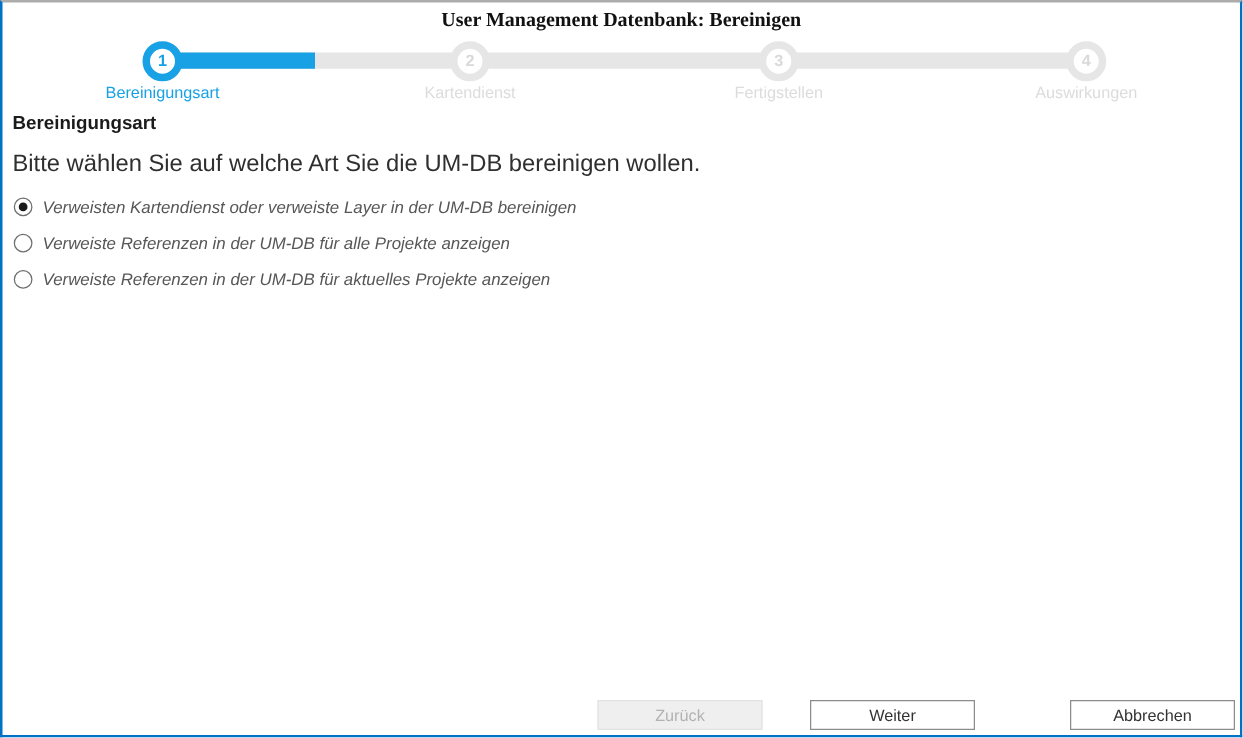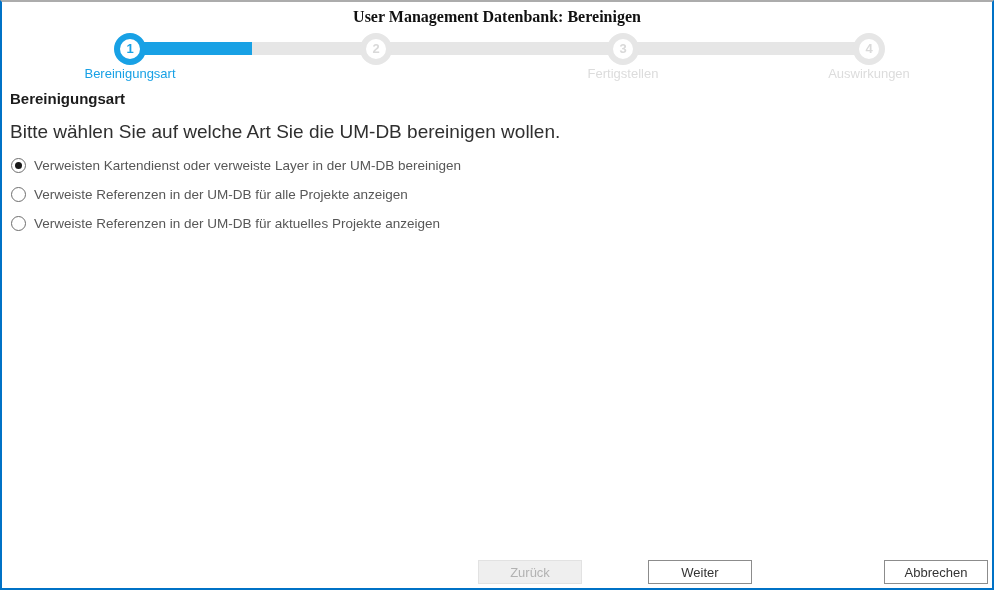--- a/index.html
+++ b/index.html
@@ -38,35 +38,35 @@
   .n1{left:112px;} .n2{left:358px;} .n3{left:605px;} .n4{left:851px;}
   .step-label{
     position:absolute;top:64px;width:200px;text-align:center;font-size:13px;
   }
   .step-label.active{color:var(--accent);}
   .step-label.pending{color:#DCDCDC;}
   .l1{left:28px;} .l2{left:274px;} .l3{left:521px;} .l4{left:767px;}
   
   .heading{position:absolute;left:8px;top:88px;font-size:15px;font-weight:bold;color:#1b1b1b;}
   .instruction{position:absolute;left:8px;top:119px;font-size:19px;color:#2f2f2f;}
-  .options{position:absolute;left:9px;top:149px;}
+  .options{position:absolute;left:9px;top:149px;font-style:italic;}
   .option{display:flex;align-items:center;height:29px;cursor:default;}
   .radio{
     width:13px;height:13px;border:1px solid #6E6E6E;border-radius:50%;
     background:#fff;margin-right:8px;position:relative;flex:0 0 auto;
   }
   .radio .dot{
     display:none;position:absolute;left:3px;top:3px;width:7px;height:7px;
     border-radius:50%;background:#1a1a1a;
   }
   .radio.on .dot{display:block;}
   .option .opt-label{font-size:13.5px;color:#575757;}
   
   .btn{
-    position:absolute;top:558px;width:104px;height:24px;
+    position:absolute;top:558px;width:132px;height:24px;
     font-family:"Liberation Sans", sans-serif;font-size:13px;
     background:#fff;border:1px solid #8C8C8C;color:#333;
     display:flex;align-items:center;justify-content:center;box-sizing:border-box;
   }
   .btn.back{left:476px;}
   .btn.back:not(.on){background:#EFEFEF;border:1px solid #E2E2E2;color:#B2B2B2;}
   .btn.next{left:605px;margin-left:41px;}
   .btn.cancel{right:4px;margin-left:36px;}
 </style>
 </head>
@@ -87,20 +87,21 @@
     <span>2</span>
   </div>
   <div class="step-node pending n3">
     <span>3</span>
   </div>
   <div class="step-node pending n4">
     <span>4</span>
   </div>
 
   <div class="step-label active l1">Bereinigungsart</div>
+  <div class="step-label pending l2">Kartendienst</div>
   <div class="step-label pending l3">Fertigstellen</div>
   <div class="step-label pending l4">Auswirkungen</div>
 
   <div class="heading">Bereinigungsart</div>
   <div class="instruction">Bitte wählen Sie auf welche Art Sie die UM-DB bereinigen wollen.</div>
 
   <div class="options">
     <div class="option">
       <span class="radio on">
           <span class="dot"></span>

